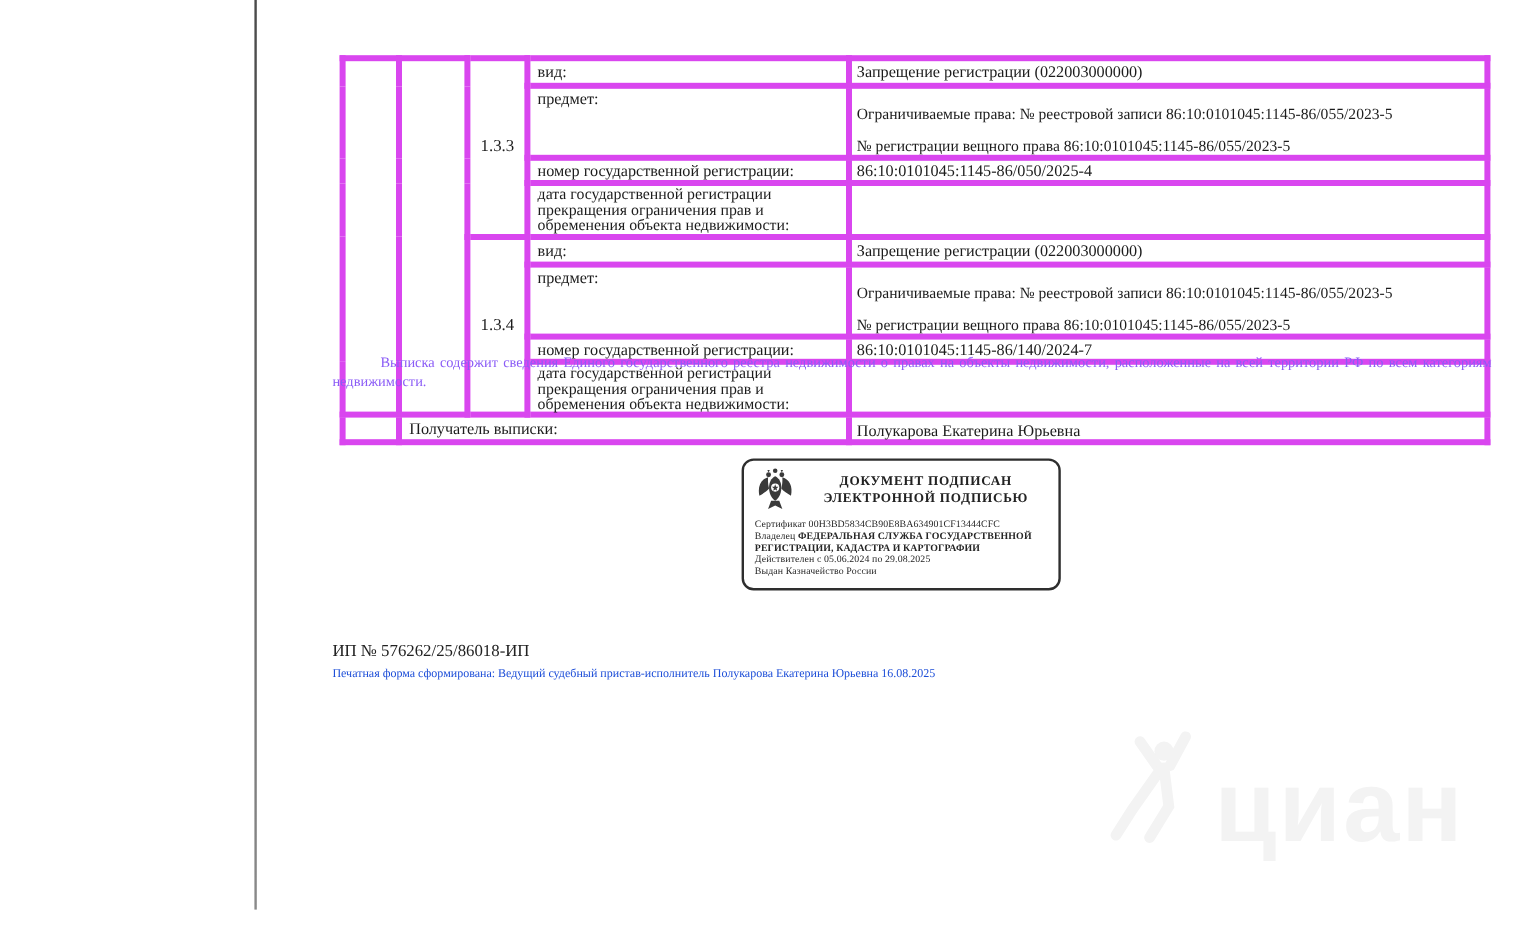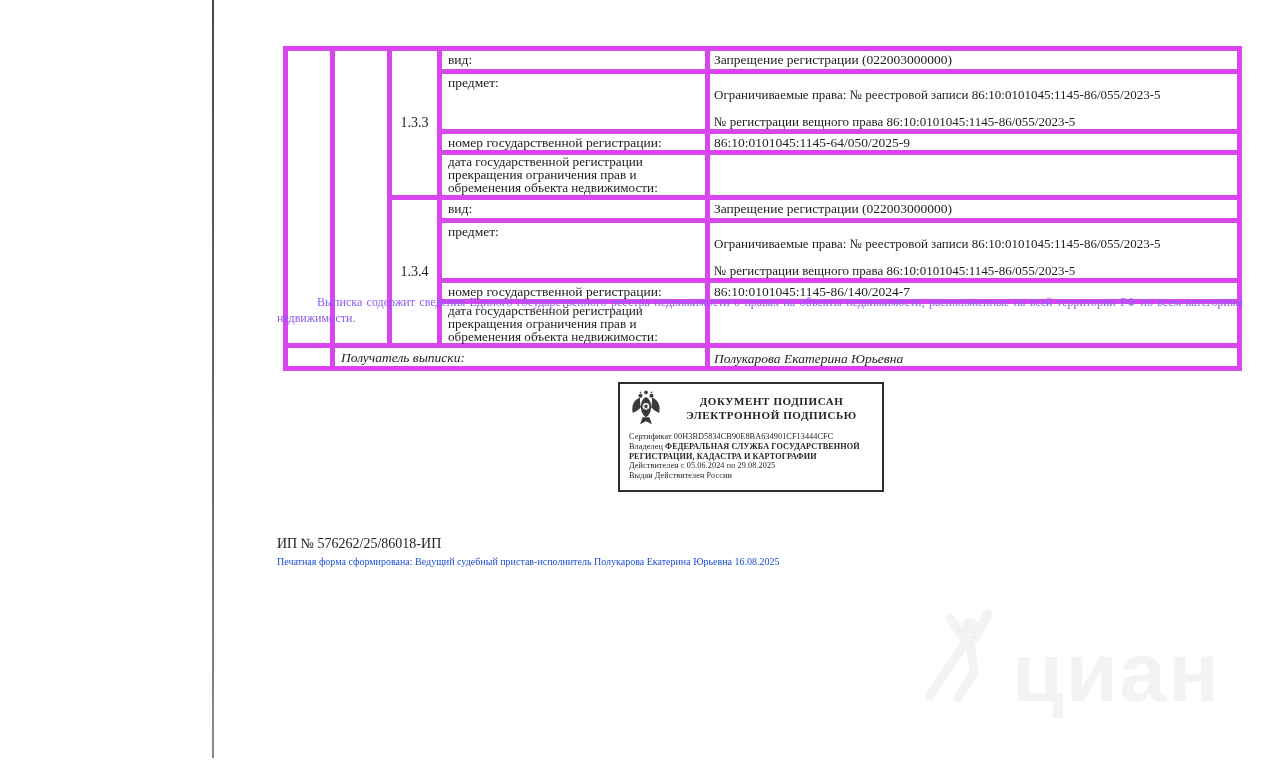--- a/index.html
+++ b/index.html
@@ -21,34 +21,34 @@
   .reg-table td.colB { width: 57px; }
   .reg-table td.colC { width: 50px; text-align: center; vertical-align: middle; font-size: 14px; }
   .reg-table td.lab  { width: 268px; padding: 1px 4px 0 6px; }
   .reg-table td.val  { width: 532px; padding: 1px 0 0 4px; white-space: nowrap; }
   .reg-table td.val .vline { white-space: nowrap; font-size: 13px; line-height: 15px; margin-top: 12px; }
   .reg-table tr.r-vid     { height: 23px; }
   .reg-table tr.r-predmet { height: 34px; }
   .reg-table tr.r-nomer   { height: 17px; }
   .reg-table tr.r-data    { height: 38px; }
   .reg-table tr.r-data td.lab { line-height: 12.9px; font-size: 13.2px; }
-  .reg-table tr.r-recipient { height: 23px; font-style: italic; }
+  .reg-table tr.r-recipient { height: 23px; }
   .reg-table tr.r-recipient td.lab { padding-top: 2px; }
   .reg-table tr.r-recipient td.val { padding-top: 3px; margin-top: 15px; }
 
   
   .note { position: absolute; left: 277px; top: 295px; width: 966px;
           font-size: 12px; line-height: 15.8px; text-indent: 40px; color: #8b5cf6;
           text-align: justify; }
 
   
   .sig-result { position: absolute; left: 617px; top: 358px; font-size: 14.5px;
                 text-decoration: underline; color: #222; }
   .stamp { position: absolute; left: 618px; top: 382px; width: 266px; height: 110px;
-           border: 2px solid #2e2e2e; border-radius: 0; padding: 3px 7px 0 7px;
+           border: 2px solid #2e2e2e; border-radius: 10px; padding: 3px 7px 0 7px;
            background: #fff; }
   .stamp-head { display: flex; align-items: center; gap: 7px; padding: 1px 2px 2px 2px; }
   .stamp-emblem { flex: 0 0 34px; height: 40px; }
   .stamp-title { flex: 1; text-align: center; font-weight: bold; font-size: 11px;
                  line-height: 14px; letter-spacing: 0.6px; color: #222; }
   .stamp-lines { font-size: 8.2px; line-height: 9.8px; color: #262626; letter-spacing: 0.1px;
                  padding: 2px 0 0 2px; }
   .stamp-lines b { font-weight: bold; }
 
   
@@ -81,21 +81,21 @@
       </tr>
       <tr class="r-predmet">
         <td class="lab">предмет:</td>
         <td class="val">
           <div class="vline">Ограничиваемые права: № реестровой записи 86:10:0101045:1145-86/055/2023-5</div>
           <div class="vline">№ регистрации вещного права 86:10:0101045:1145-86/055/2023-5</div>
         </td>
       </tr>
       <tr class="r-nomer">
         <td class="lab">номер государственной регистрации:</td>
-        <td class="val">86:10:0101045:1145-64/050/2025-9</td>
+        <td class="val">86:10:0101045:1145-86/050/2025-4</td>
       </tr>
       <tr class="r-data">
         <td class="lab">дата государственной регистрации прекращения ограничения прав и обременения объекта недвижимости:</td>
         <td class="val"></td>
       </tr>
 
       <tr class="r-vid">
         <td class="colC" rowspan="4">1.3.4</td>
         <td class="lab">вид:</td>
         <td class="val">Запрещение регистрации (022003000000)</td>
@@ -150,21 +150,21 @@
     <div class="stamp-lines">
       <div>
         <span>Сертификат</span>
         <span>00H3BD5834CB90E8BA634901CF13444CFC</span>
       </div>
       <div>
         <span>Владелец</span>
         <b>ФЕДЕРАЛЬНАЯ СЛУЖБА ГОСУДАРСТВЕННОЙ РЕГИСТРАЦИИ, КАДАСТРА И КАРТОГРАФИИ</b>
       </div>
       <div>Действителен с 05.06.2024 по 29.08.2025</div>
-      <div>Выдан Действителен России</div>
+      <div>Выдан Казначейство России</div>
     </div>
   </div>
 
   <div class="footer-ip">ИП № 576262/25/86018-ИП</div>
   <div class="footer-info">Печатная форма сформирована: Ведущий судебный пристав-исполнитель Полукарова Екатерина Юрьевна 16.08.2025</div>
 
   <div class="watermark">
     <svg class="wm-icon" viewBox="0 0 88 100" xmlns="http://www.w3.org/2000/svg" fill="none" stroke="#f3f3f3" stroke-width="9" stroke-linecap="round">
       <circle cx="50" cy="18" r="8" fill="#f3f3f3" stroke="none"></circle>
       <path d="M30 10 L44 30"></path>

